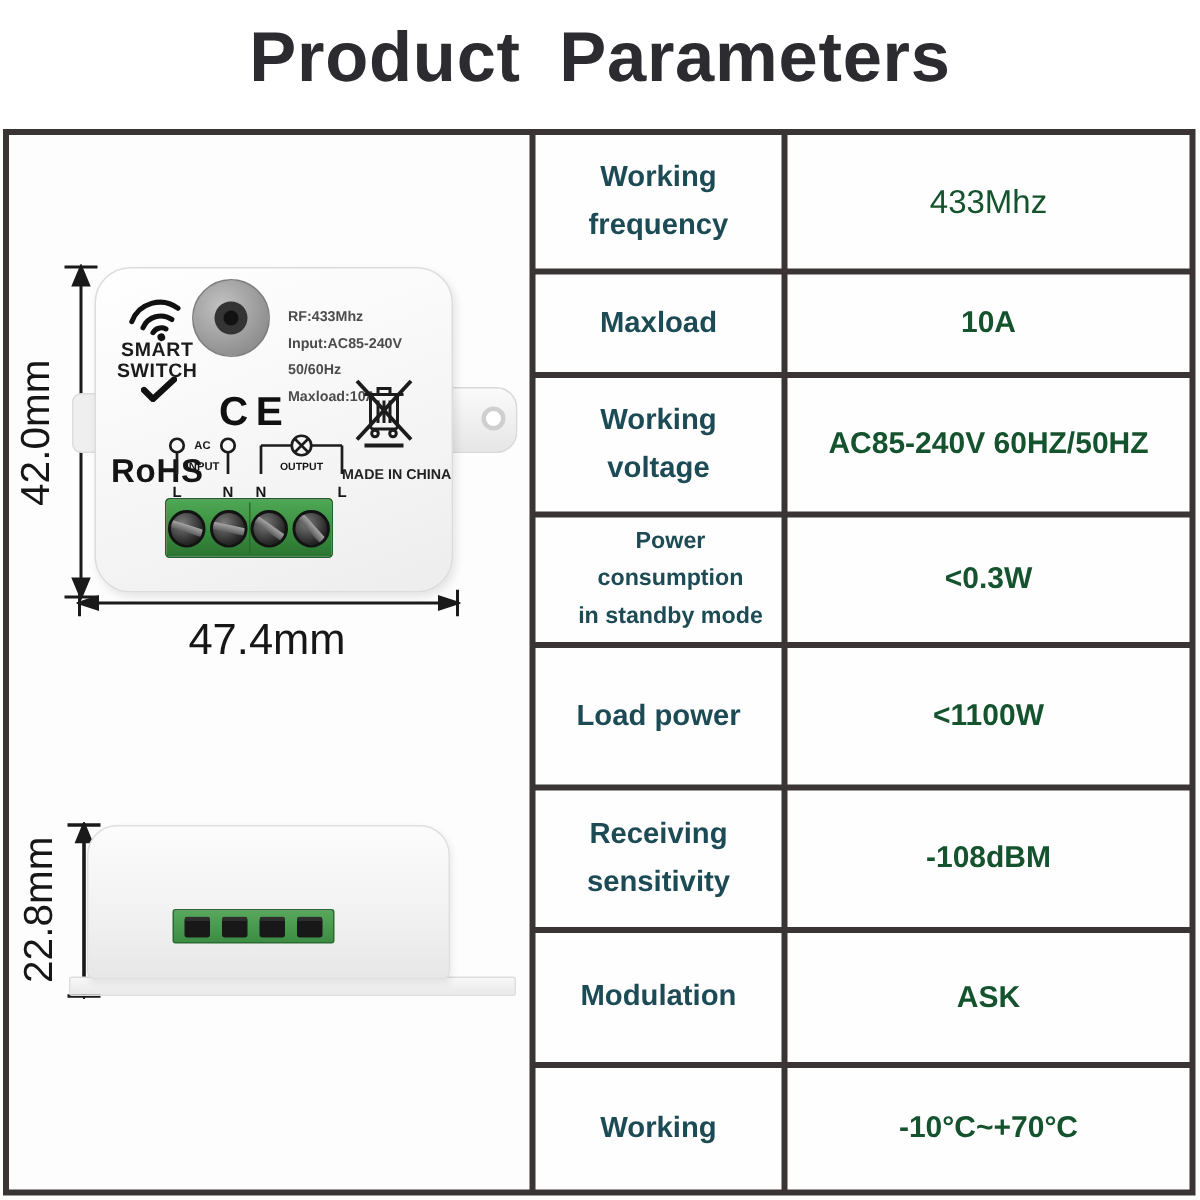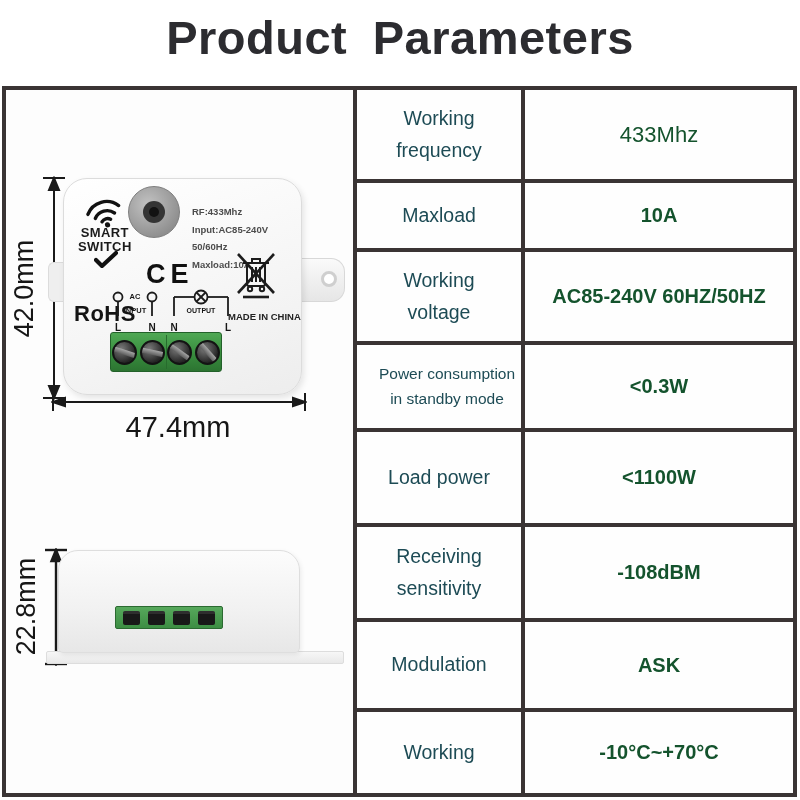--- a/index.html
+++ b/index.html
@@ -14,21 +14,21 @@
   }
   
   .content-box{
     position:absolute;left:2px;top:86px;width:795px;height:711px;
     background:#3a3434;box-sizing:border-box;padding:4px;
     display:grid;grid-template-columns:347px 164px 1fr;
     grid-template-rows:89px 65px 89px 83px 91px 91px 86px auto;grid-gap:4px;
   }
   .cell{background:#fefefe;display:flex;flex-direction:column;align-items:center;justify-content:center;text-align:center;}
   .pane{grid-column:1;grid-row:1/9;background:#fdfdfd;position:relative;}
-  .lbl{grid-column:2;font-weight:400;color:#1d4b55;font-size:19.5px;line-height:1.62;}
+  .lbl{grid-column:2;font-weight:700;color:#1d4b55;font-size:19.5px;line-height:1.62;}
   .lbl.small{font-size:15.5px;line-height:1.6;padding-left:16px;}
   .val{grid-column:3;font-weight:700;color:#14532d;font-size:20px;}
   .val.light{font-weight:400;font-size:22px;}
   .r1{grid-row:1}.r2{grid-row:2}.r3{grid-row:3}.r4{grid-row:4}
   .r5{grid-row:5}.r6{grid-row:6}.r7{grid-row:7}.r8{grid-row:8}
   
   .dim{position:absolute;}
   .dim-label{position:absolute;font-size:27px;color:#161616;font-weight:500;text-align:center;white-space:nowrap;}
   .rot{transform:rotate(-90deg);}
   

